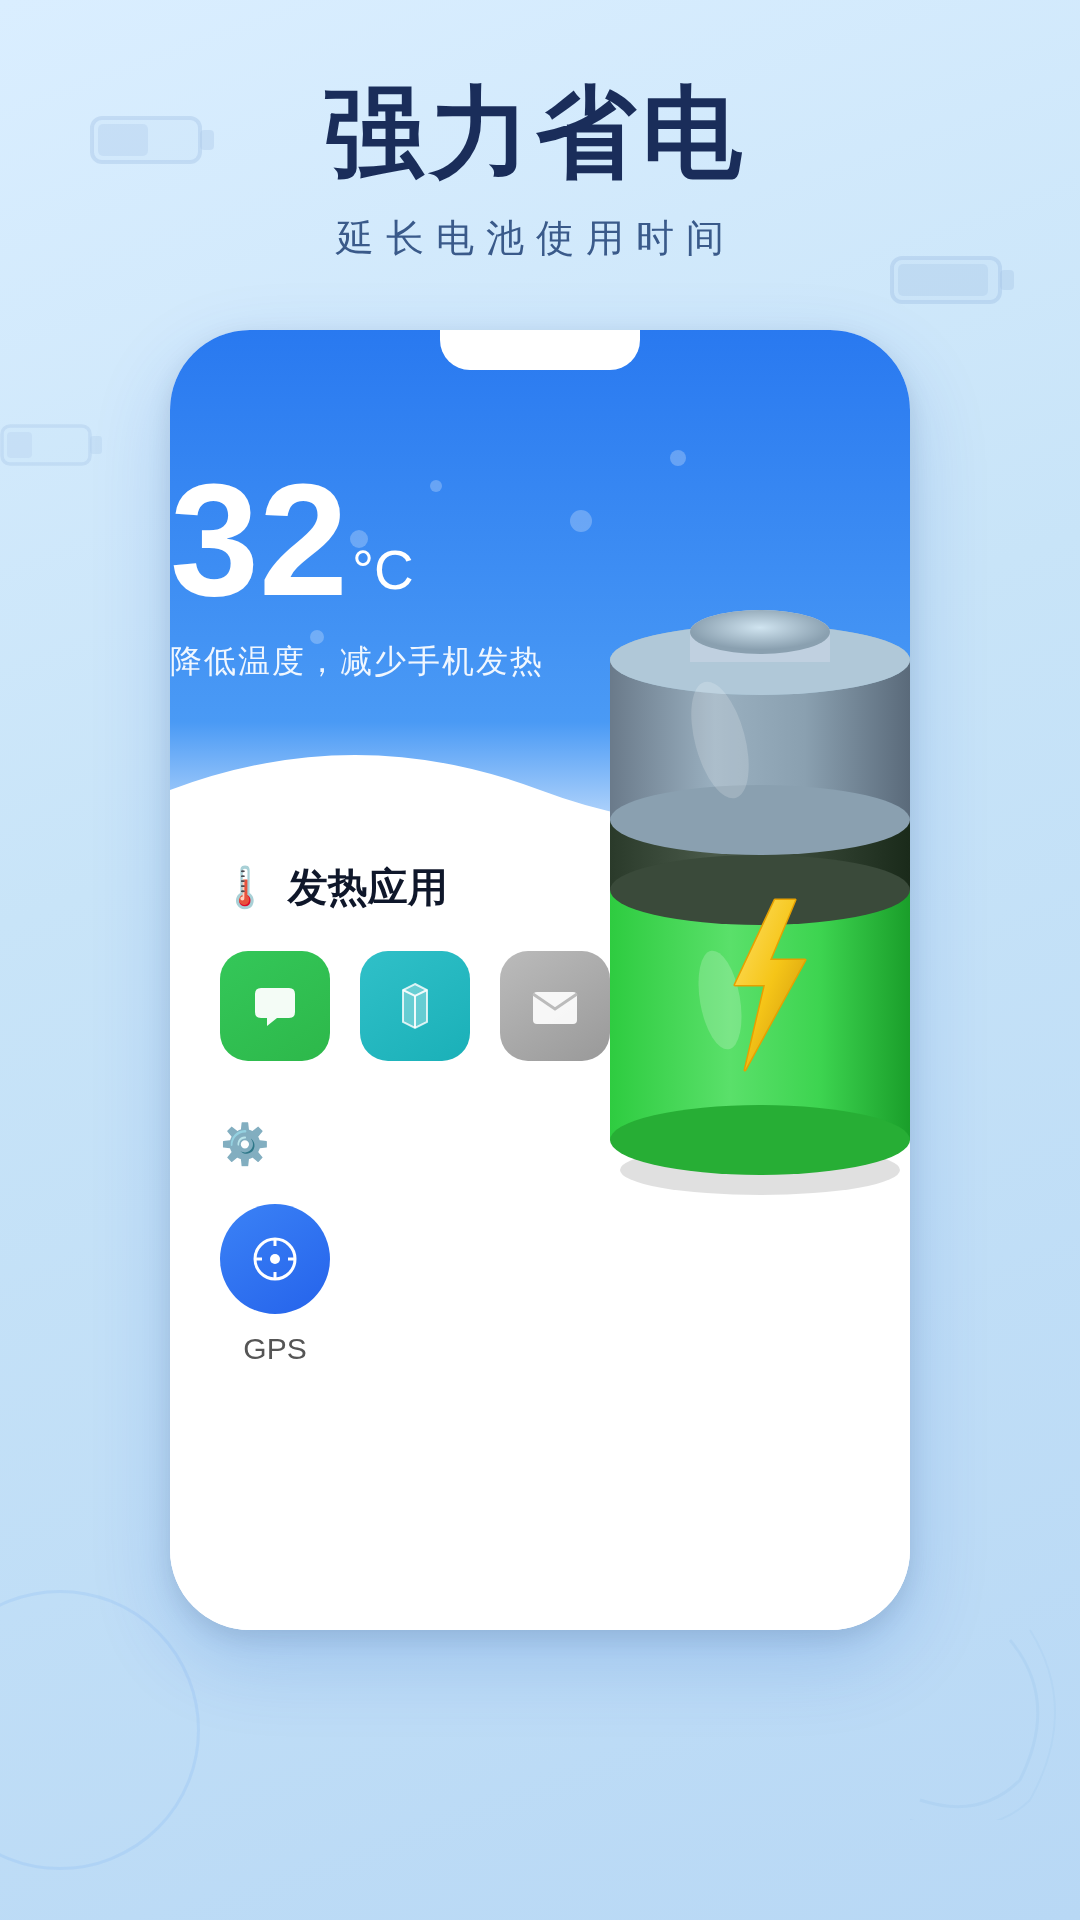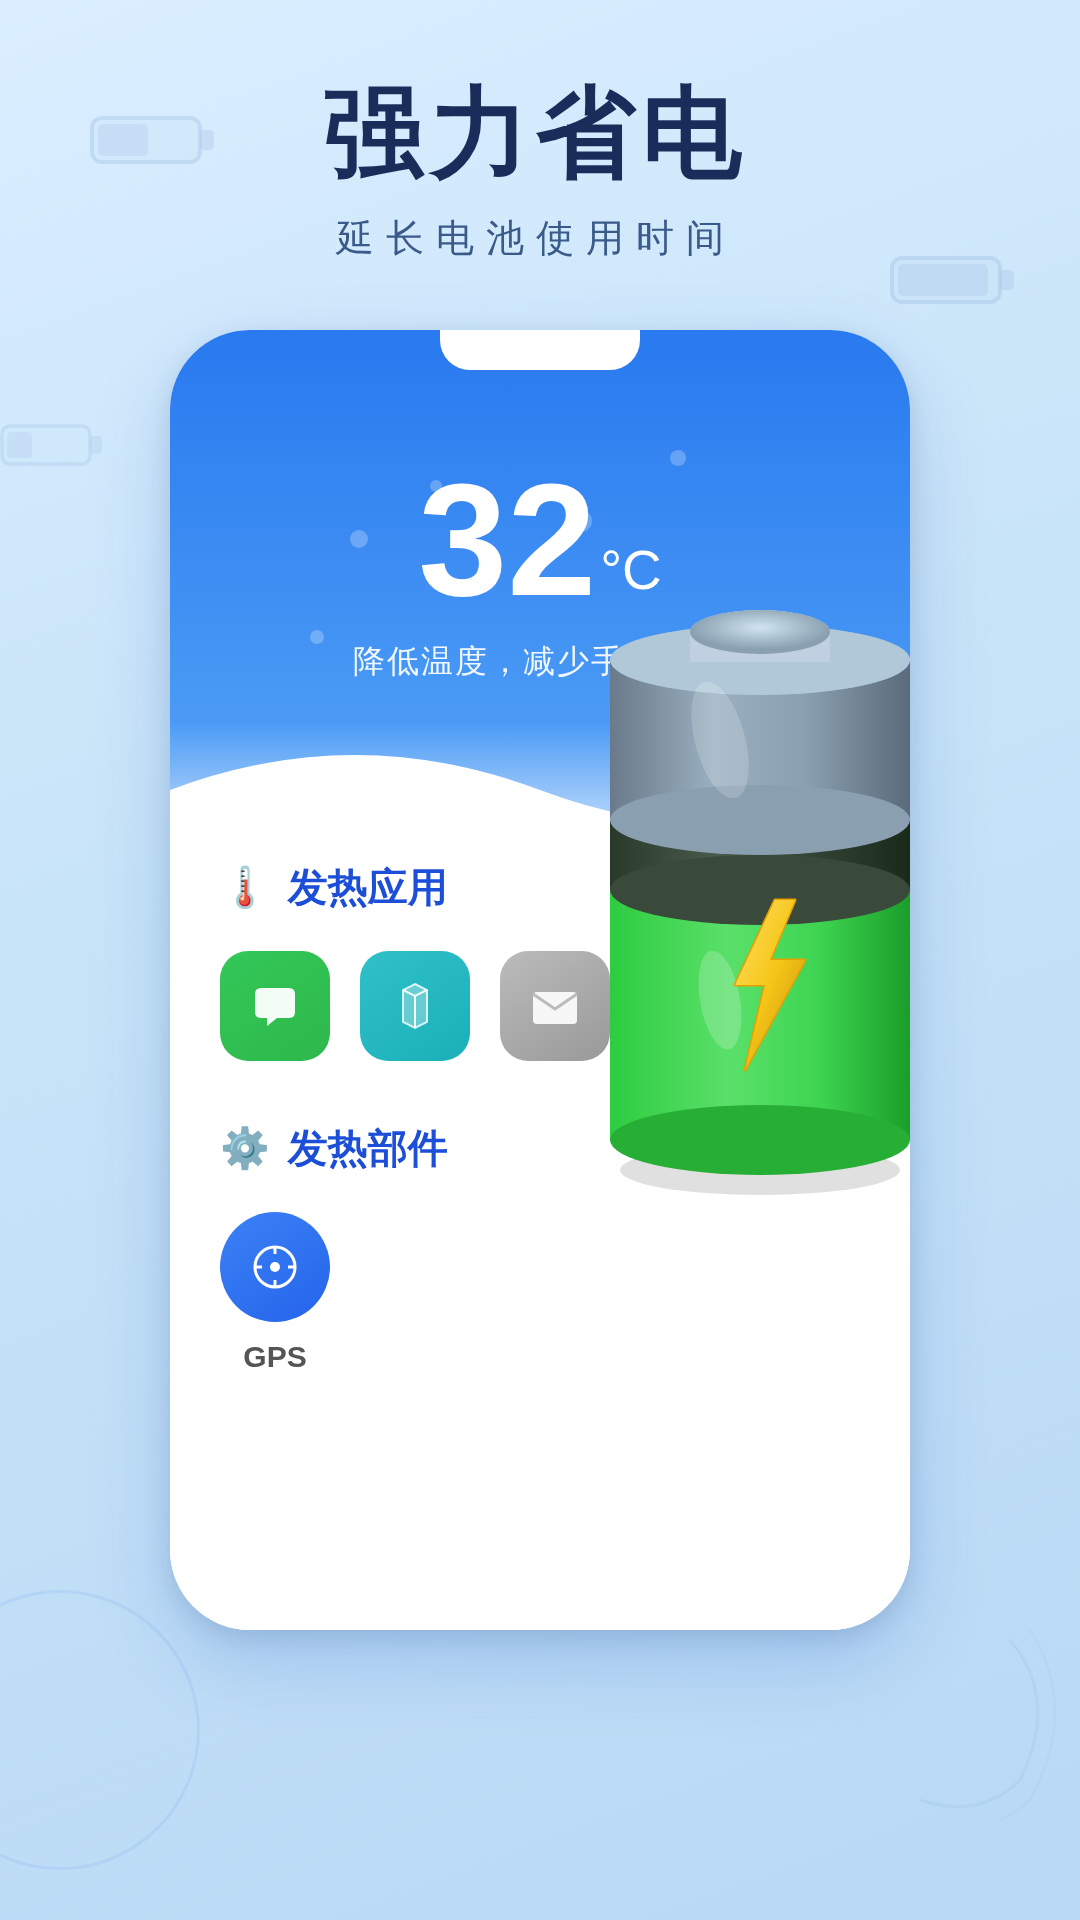--- a/index.html
+++ b/index.html
@@ -113,21 +113,21 @@
       position: absolute;
       border-radius: 50%;
       background: rgba(255,255,255,0.25);
     }
 
     
     .temp-display {
       position: absolute;
       top: 130px;
       left: 0; right: 0;
-      text-align: center;
+      text-align: left;
       z-index: 5;
     }
     .temp-number {
       font-size: 160px;
       font-weight: 700;
       color: #fff;
       line-height: 1;
       display: inline-block;
     }
     .temp-unit {
@@ -159,21 +159,21 @@
       display: flex;
       align-items: center;
       gap: 18px;
       margin-bottom: 36px;
     }
     .section-title-icon {
       font-size: 40px;
     }
     .section-title-text {
       font-size: 40px;
-      color: #1d4ed8;
+      color: #0f172a;
       font-weight: 600;
     }
 
     
     .app-icons-row {
       display: flex;
       gap: 30px;
       margin-bottom: 60px;
     }
     .app-icon {
@@ -191,21 +191,20 @@
     .app-icon-teal { background: linear-gradient(145deg, #30c0c8, #1ab0b8); }
     .app-icon-gray { background: linear-gradient(145deg, #bbb, #999); }
     .app-icon-red { background: linear-gradient(145deg, #ff6b6b, #e53e3e); }
 
     
     .component-icons-row {
       display: flex;
       gap: 40px;
       margin-top: 20px;
       align-items: flex-start;
-      font-weight: bold;
     }
     .component-item {
       display: flex;
       flex-direction: column;
       align-items: center;
       gap: 18px;
     }
     .component-circle {
       width: 110px;
       height: 110px;
@@ -340,21 +339,20 @@
         </div>
         <div class="app-icon app-icon-red">
           <svg width="60" height="60" viewBox="0 0 60 60" fill="none">
               <polygon points="20,14 48,30 20,46" fill="rgba(255,255,255,0.9)"></polygon>
             </svg>
         </div>
       </div>
 
       <div class="section-title">
         <span class="section-title-icon">⚙️</span>
-        <span class="section-title-text">发热部件</span>
       </div>
 
       <div class="component-icons-row">
 
         <div class="component-item">
           <div class="component-circle comp-blue">
             <svg width="55" height="55" viewBox="0 0 55 55" fill="none">
               <circle cx="27" cy="27" r="20" stroke="white" stroke-width="3" fill="none"></circle>
               <line x1="27" y1="7" x2="27" y2="14" stroke="white" stroke-width="3"></line>
               <line x1="27" y1="40" x2="27" y2="47" stroke="white" stroke-width="3"></line>

